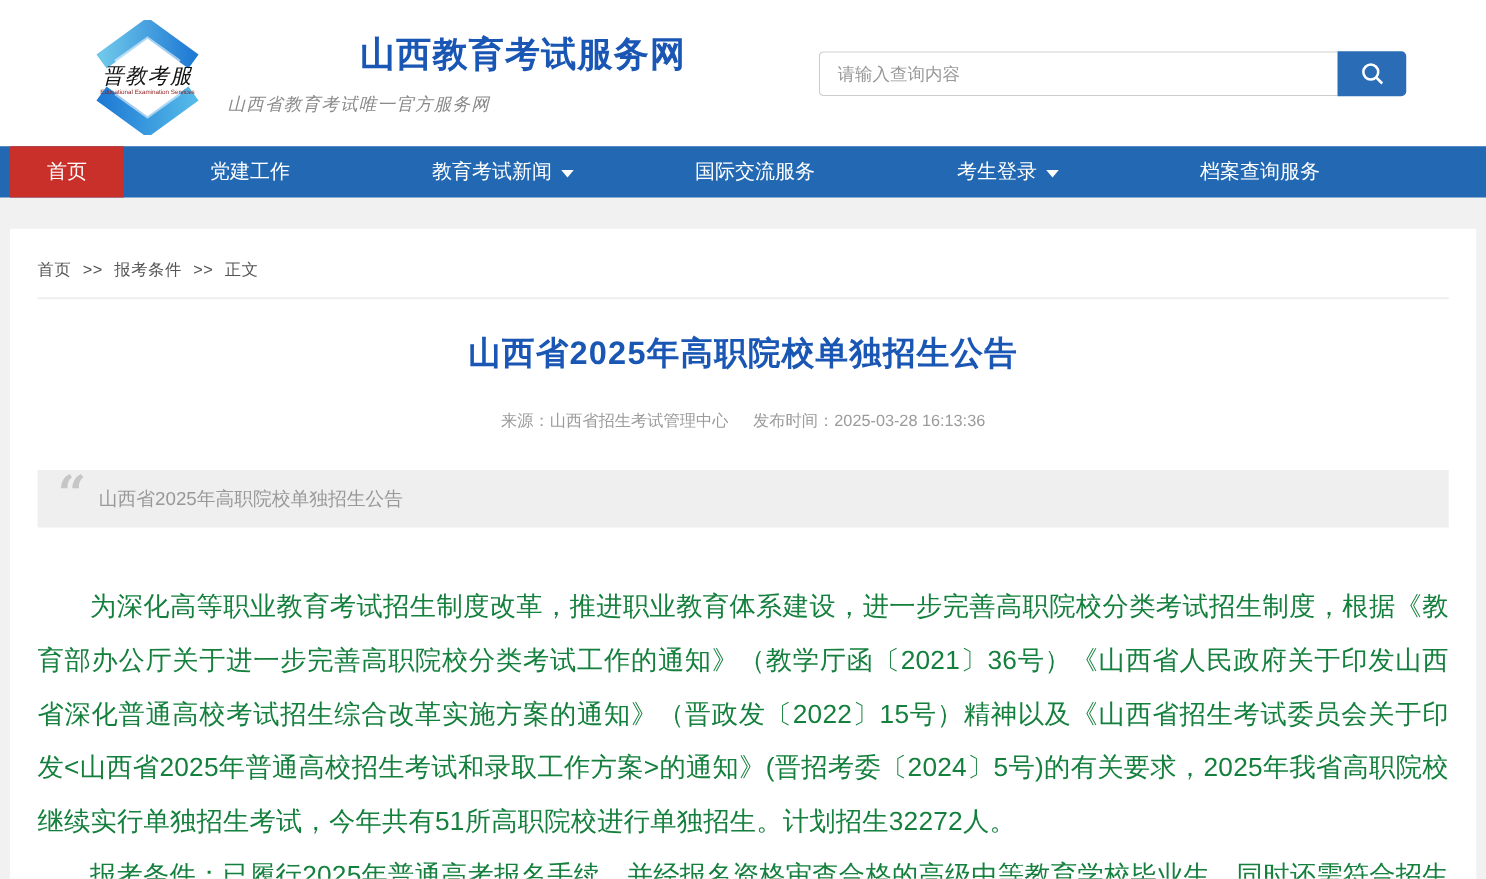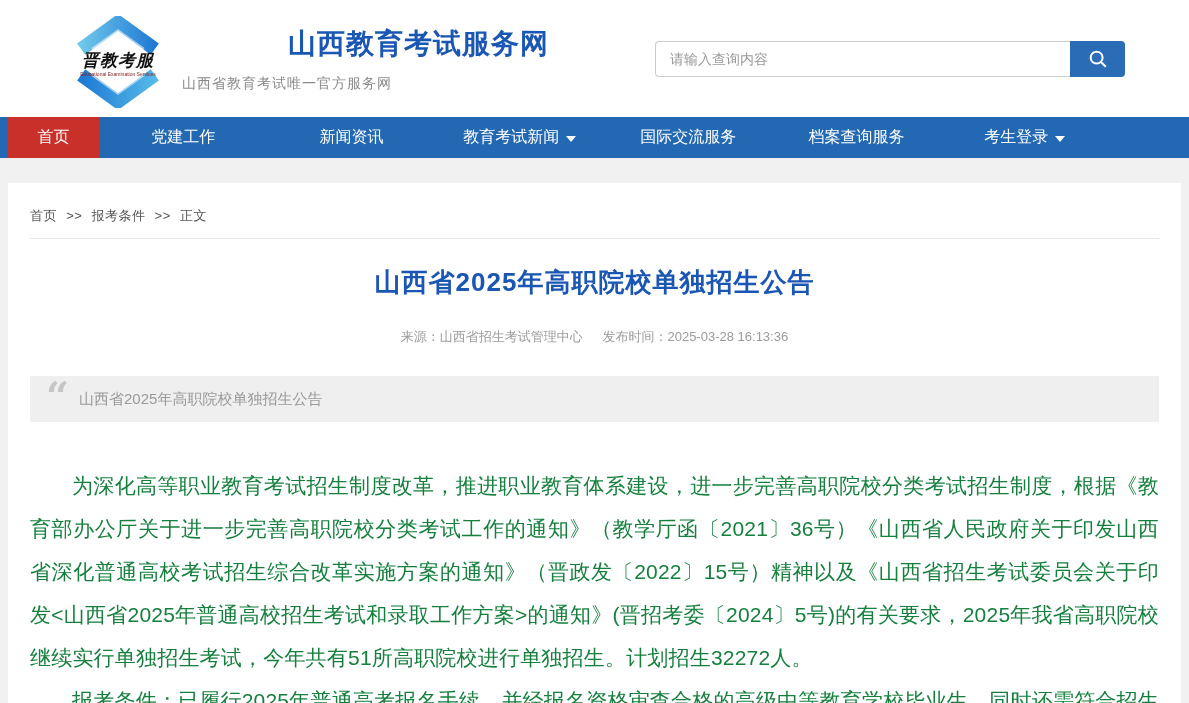--- a/index.html
+++ b/index.html
@@ -4,27 +4,27 @@
 <style>
   * { margin:0; padding:0; box-sizing:border-box; }
   html,body { width:1189px; height:703px; overflow:hidden; background:#f1f1f1;
     font-family:"Liberation Sans","DejaVu Sans",sans-serif; }
 
   
   .header { background:#fff; height:117px; display:flex; align-items:center; padding:0 64px 0 72px; }
   .logo { width:92px; height:92px; flex:0 0 auto; position:relative; margin-top:6px; }
   .logo svg { width:100%; height:100%; }
   .logo-callig { position:absolute; left:0; right:0; top:33px; text-align:center;
-    font-family:"DejaVu Serif","Liberation Serif",serif; font-weight:bold; font-style:italic;
+    font-family:"DejaVu Serif","Liberation Serif",serif; font-weight:normal; font-style:italic;
     font-size:17px; color:#111; letter-spacing:1px; }
   .logo-eng { position:absolute; left:0; right:0; top:55px; text-align:center;
     font-size:5px; color:#8b1a1a; letter-spacing:0; }
   .title-block { margin-left:18px; flex:1 1 auto; }
   .site-title { color:#1a56b4; font-size:28px; font-weight:bold; letter-spacing:1px;text-align:center; }
-  .site-subtitle { color:#8a8a8a; font-size:14px; margin-top:12px; letter-spacing:1px; }
+  .site-subtitle { color:#8a8a8a; font-size:14px; margin-top:12px; letter-spacing:1px;font-style:italic; }
   .search-wrap { display:flex; align-items:stretch; height:36px; width:470px; flex:0 0 auto; }
   .search-input { flex:1; border:1px solid #ccc; border-right:none; border-radius:4px 0 0 4px;
     padding:0 14px; font-size:14px; color:#333; outline:none; }
   .search-input::placeholder { color:#999; }
   .search-btn { width:55px; background:#2a6db6; border:none; border-radius:0 4px 4px 0;
     cursor:pointer; display:flex; align-items:center; justify-content:center; }
 
   
   .nav { background:#2268b2; height:41px; display:flex; align-items:stretch; padding:0 80px 0 8px; }
   .nav-item { flex:1; display:flex; align-items:center; justify-content:center; gap:7px;
@@ -93,35 +93,32 @@
 </div>
 
 <div class="nav">
   <div class="nav-item active">
       <span>首页</span>
     </div>
   <div class="nav-item">
       <span>党建工作</span>
     </div>
   <div class="nav-item">
-      <span>新闻资讯</span>
-    </div>
-  <div class="nav-item">
       <span>教育考试新闻</span>
       <span class="caret"></span>
     </div>
   <div class="nav-item">
       <span>国际交流服务</span>
     </div>
   <div class="nav-item">
-      <span>档案查询服务</span>
+      <span>考生登录</span>
+      <span class="caret"></span>
     </div>
   <div class="nav-item">
-      <span>考生登录</span>
-      <span class="caret"></span>
+      <span>档案查询服务</span>
     </div>
 </div>
 
 <div class="card">
   <div class="breadcrumb">
     <span class="crumb">首页</span>
     <span class="crumb-sep">&gt;&gt;</span>
     <span class="crumb">报考条件</span>
     <span class="crumb-sep">&gt;&gt;</span>
     <span class="crumb">正文</span>

